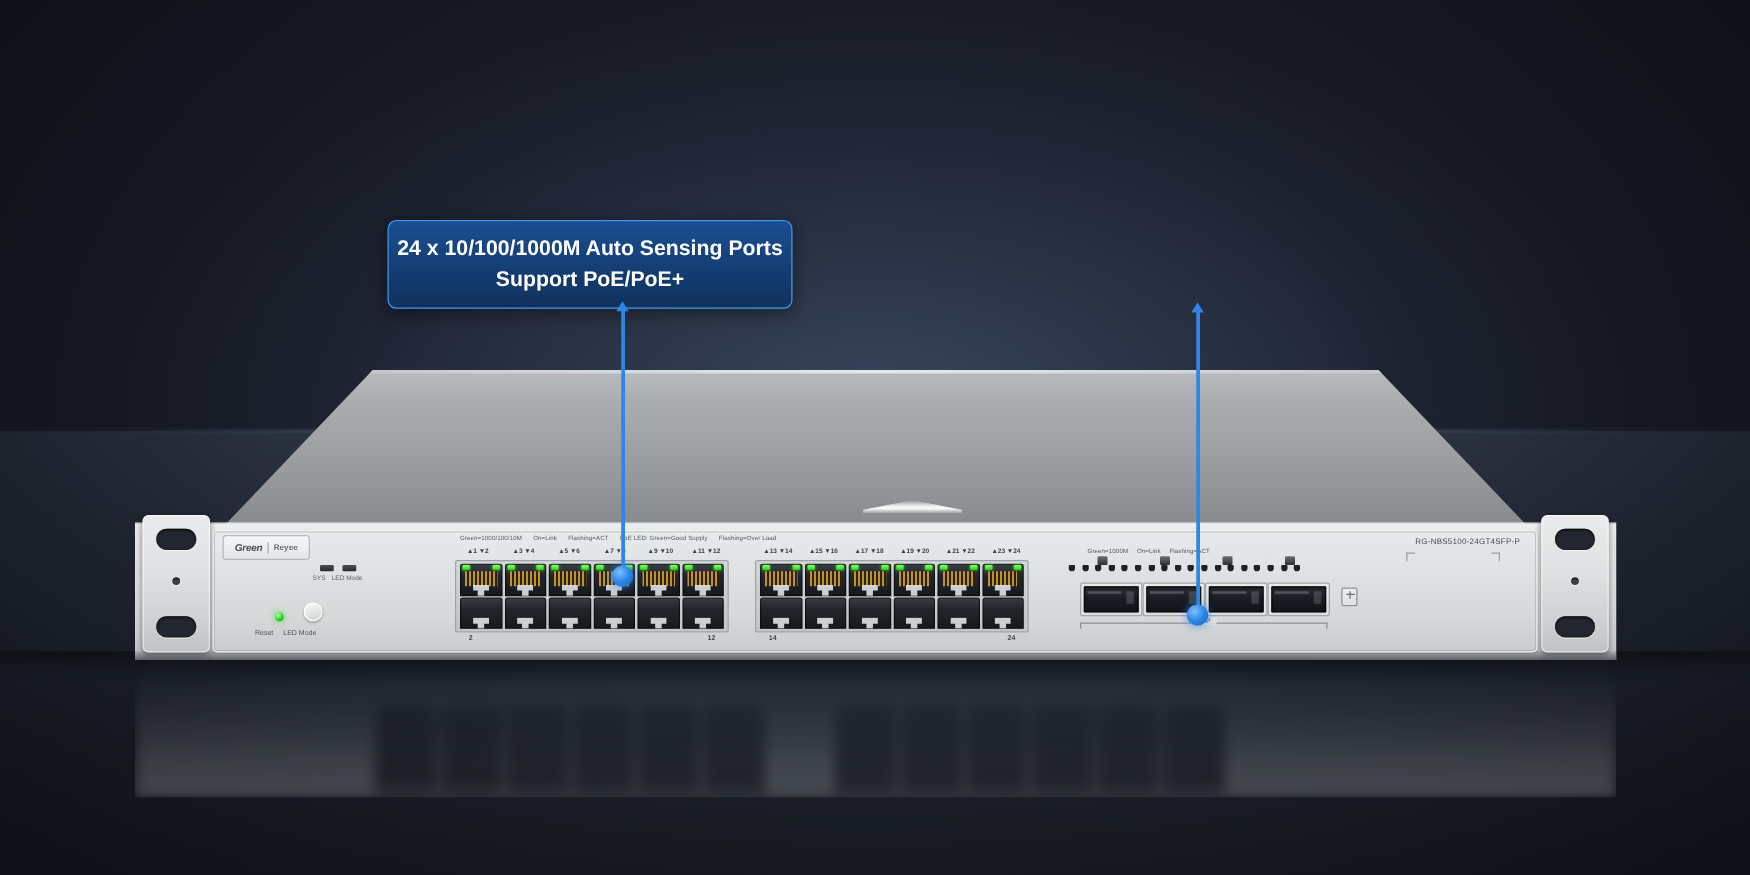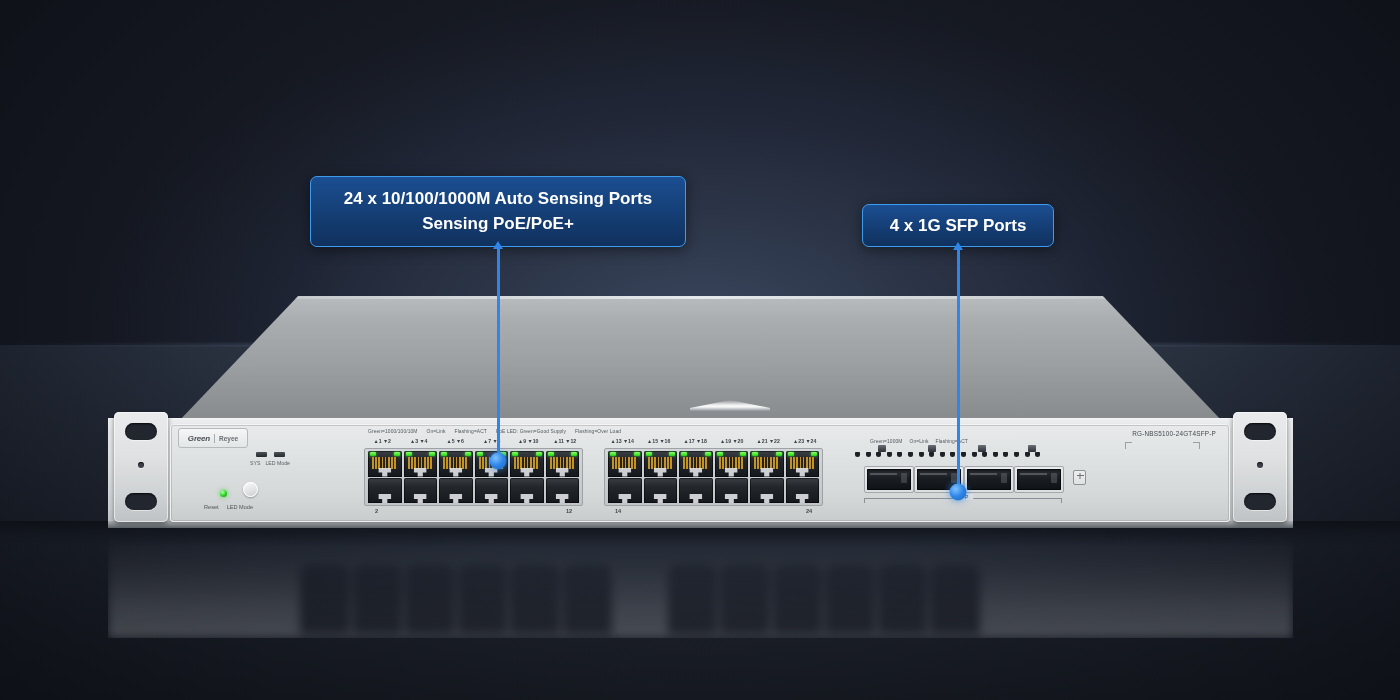--- a/index.html
+++ b/index.html
@@ -242,21 +242,21 @@
     position:absolute;
     background: linear-gradient(180deg,#1b4f92 0%, #153f77 50%, #10315d 100%);
     border: 1.6px solid #3d9bf0;
     border-radius: 7px;
     color: #ffffff;
     font-weight: bold;
     text-align: center;
     display:flex; flex-direction:column; align-items:center; justify-content:center;
     box-shadow: 0 3px 14px rgba(0,0,0,.45);
   }
-  #callout-ports { left:310px; top:176px; width:376px; height:71px; font-size:17px; line-height:1.45; }
+  #callout-ports { left:310px; top:176px; width:324px; height:71px; font-size:17px; line-height:1.45; }
   #callout-sfp   { left:862px; top:204px; width:192px; height:43px; font-size:17px; }
 
   .leader { position:absolute; width:2.6px; background:#2f86e8; }
   .leader::before {
     content:""; position:absolute; left:50%; top:-7px; transform:translateX(-50%);
     width:0; height:0; border-left:5px solid transparent; border-right:5px solid transparent;
     border-bottom:8px solid #2f86e8;
   }
   .dot {
     position:absolute; width:17px; height:17px; border-radius:50%;
@@ -534,24 +534,21 @@
       <div class="model-marks">
         <div class="mark m1"></div>
         <div class="mark m2"></div>
       </div>
 
     </div>
   </div>
 
   <div class="callout" id="callout-ports">
     <div>24 x 10/100/1000M Auto Sensing Ports</div>
-    <div>Sensing PoE/PoE+</div>
+    <div>Support PoE/PoE+</div>
   </div>
   <div class="leader" id="leader-ports"></div>
   <div class="dot" id="dot-ports"></div>
 
-  <div class="callout" id="callout-sfp">
-    <div>4 x 1G SFP Ports</div>
-  </div>
   <div class="leader" id="leader-sfp"></div>
   <div class="dot" id="dot-sfp"></div>
 
 </div>
 
 </body></html>

